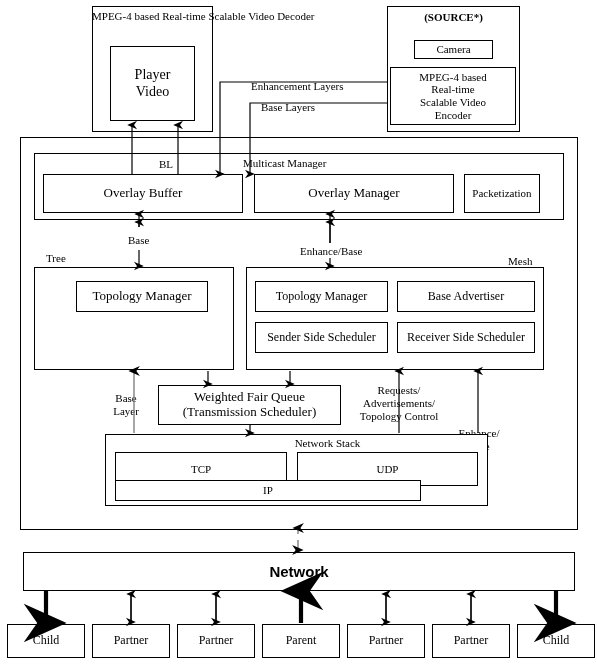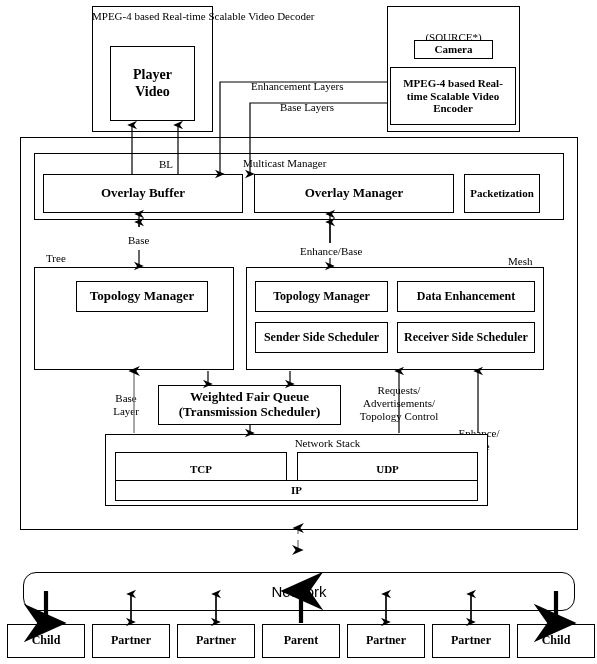--- a/index.html
+++ b/index.html
@@ -1,47 +1,47 @@
 <!DOCTYPE html>
 <html><head>
 <meta charset="utf-8">
 <style>
   html,body{margin:0;padding:0;background:#fff;}
   body{width:597px;height:664px;position:relative;overflow:hidden;
        font-family:"Liberation Serif","DejaVu Serif",serif;color:#000;}
   .box{position:absolute;border:1px solid #000;box-sizing:border-box;background:#fff;}
-  .ctr{display:flex;align-items:center;justify-content:center;text-align:center;line-height:1.15;font-weight:bold;}
+  .ctr{display:flex;align-items:center;justify-content:center;text-align:center;line-height:1.15;}
   .lbl{position:absolute;white-space:nowrap;line-height:1.18;text-align:center;}
   svg.ov{position:absolute;left:0;top:0;width:597px;height:664px;pointer-events:none;}
   .t11{font-size:11px;} .t12{font-size:12px;} .t13{font-size:13px;}
   .t14{font-size:14px;} .t15{font-size:15px;}
-  .bold{font-weight:normal;margin-top:20px;}
-  .sans{font-family:"Liberation Sans","DejaVu Sans",sans-serif;border-radius:13px;}
+  .bold{font-weight:bold;}
+  .sans{font-family:"Liberation Sans","DejaVu Sans",sans-serif;}
 </style>
 </head>
 <body>
 
 <div class="box" style="left:92px;top:6px;width:121px;height:126px;"></div>
 <div class="lbl t11" style="left:92px;top:10px;width:121px;">MPEG-4 based Real-time Scalable Video Decoder</div>
 <div class="box ctr t14" style="left:110px;top:46px;width:85px;height:75px;">
   <span style="white-space:pre-line;">Player
 Video</span>
 </div>
 
 <div class="box" style="left:387px;top:6px;width:133px;height:126px;"></div>
 <div class="lbl t11 bold" style="left:387px;top:11px;width:133px;">(SOURCE*)</div>
 <div class="box ctr t11" style="left:414px;top:40px;width:79px;height:19px;">
   <span>Camera</span>
 </div>
-<div class="box ctr t11" style="left:390px;top:67px;width:126px;height:58px;padding:0 10px;">
+<div class="box ctr t11" style="left:390px;top:67px;width:126px;height:58px;padding:0 23px;">
   <span>MPEG-4 based Real-time Scalable Video Encoder</span>
 </div>
 
 <div class="lbl t11" style="left:231px;top:80px;margin-left:20px;">Enhancement Layers</div>
-<div class="lbl t11" style="left:261px;top:101px;margin-left:19px;">Base Layers</div>
+<div class="lbl t11" style="left:261px;top:101px;">Base Layers</div>
 
 <div class="box" style="left:20px;top:137px;width:558px;height:393px;border-width:1.5px;"></div>
 
 <div class="box" style="left:34px;top:153px;width:530px;height:67px;"></div>
 <div class="lbl t11" style="left:243px;top:157px;">Multicast Manager</div>
 <div class="lbl t11" style="left:113px;top:158px;margin-top:16px;">EL</div>
 <div class="lbl t11" style="left:159px;top:158px;">BL</div>
 <div class="box ctr t13" style="left:43px;top:174px;width:200px;height:39px;">
   <span>Overlay Buffer</span>
 </div>
@@ -60,21 +60,21 @@
 <div class="box ctr t13" style="left:76px;top:281px;width:132px;height:31px;">
   <span>Topology Manager</span>
 </div>
 
 <div class="lbl t11" style="left:508px;top:255px;">Mesh</div>
 <div class="box" style="left:246px;top:267px;width:298px;height:103px;"></div>
 <div class="box ctr t12" style="left:255px;top:281px;width:133px;height:31px;">
   <span>Topology Manager</span>
 </div>
 <div class="box ctr t12" style="left:397px;top:281px;width:138px;height:31px;">
-  <span>Data Enhancement</span>
+  <span>Base Advertiser</span>
 </div>
 <div class="box ctr t12" style="left:255px;top:322px;width:133px;height:31px;">
   <span>Sender Side Scheduler</span>
 </div>
 <div class="box ctr t12" style="left:397px;top:322px;width:138px;height:31px;">
   <span>Receiver Side Scheduler</span>
 </div>
 
 <div class="box ctr t13" style="left:158px;top:385px;width:183px;height:40px;">
   <span style="white-space:pre-line;">Weighted Fair Queue
@@ -90,21 +90,21 @@
 Base</div>
 
 <div class="box" style="left:105px;top:434px;width:383px;height:72px;"></div>
 <div class="lbl t11" style="left:105px;top:437px;width:383px;padding-left:31px;">Network Stack</div>
 <div class="box ctr t11" style="left:115px;top:452px;width:172px;height:34px;">
   <span>TCP</span>
 </div>
 <div class="box ctr t11" style="left:297px;top:452px;width:181px;height:34px;text-align:right;">
   <span>UDP</span>
 </div>
-<div class="box ctr t11" style="left:115px;top:480px;width:363px;height:21px;">
+<div class="box ctr t11" style="left:115px;top:480px;width:306px;height:21px;">
   <span>IP</span>
 </div>
 
 <div class="box ctr t15 bold sans" style="left:23px;top:552px;width:552px;height:39px;">
   <span>Network</span>
 </div>
 
 <div id="peers">
     <div class="box ctr t12" style="left: 7px; top: 624px; width: 78px; height: 34px;">
       <span>Child</span>

